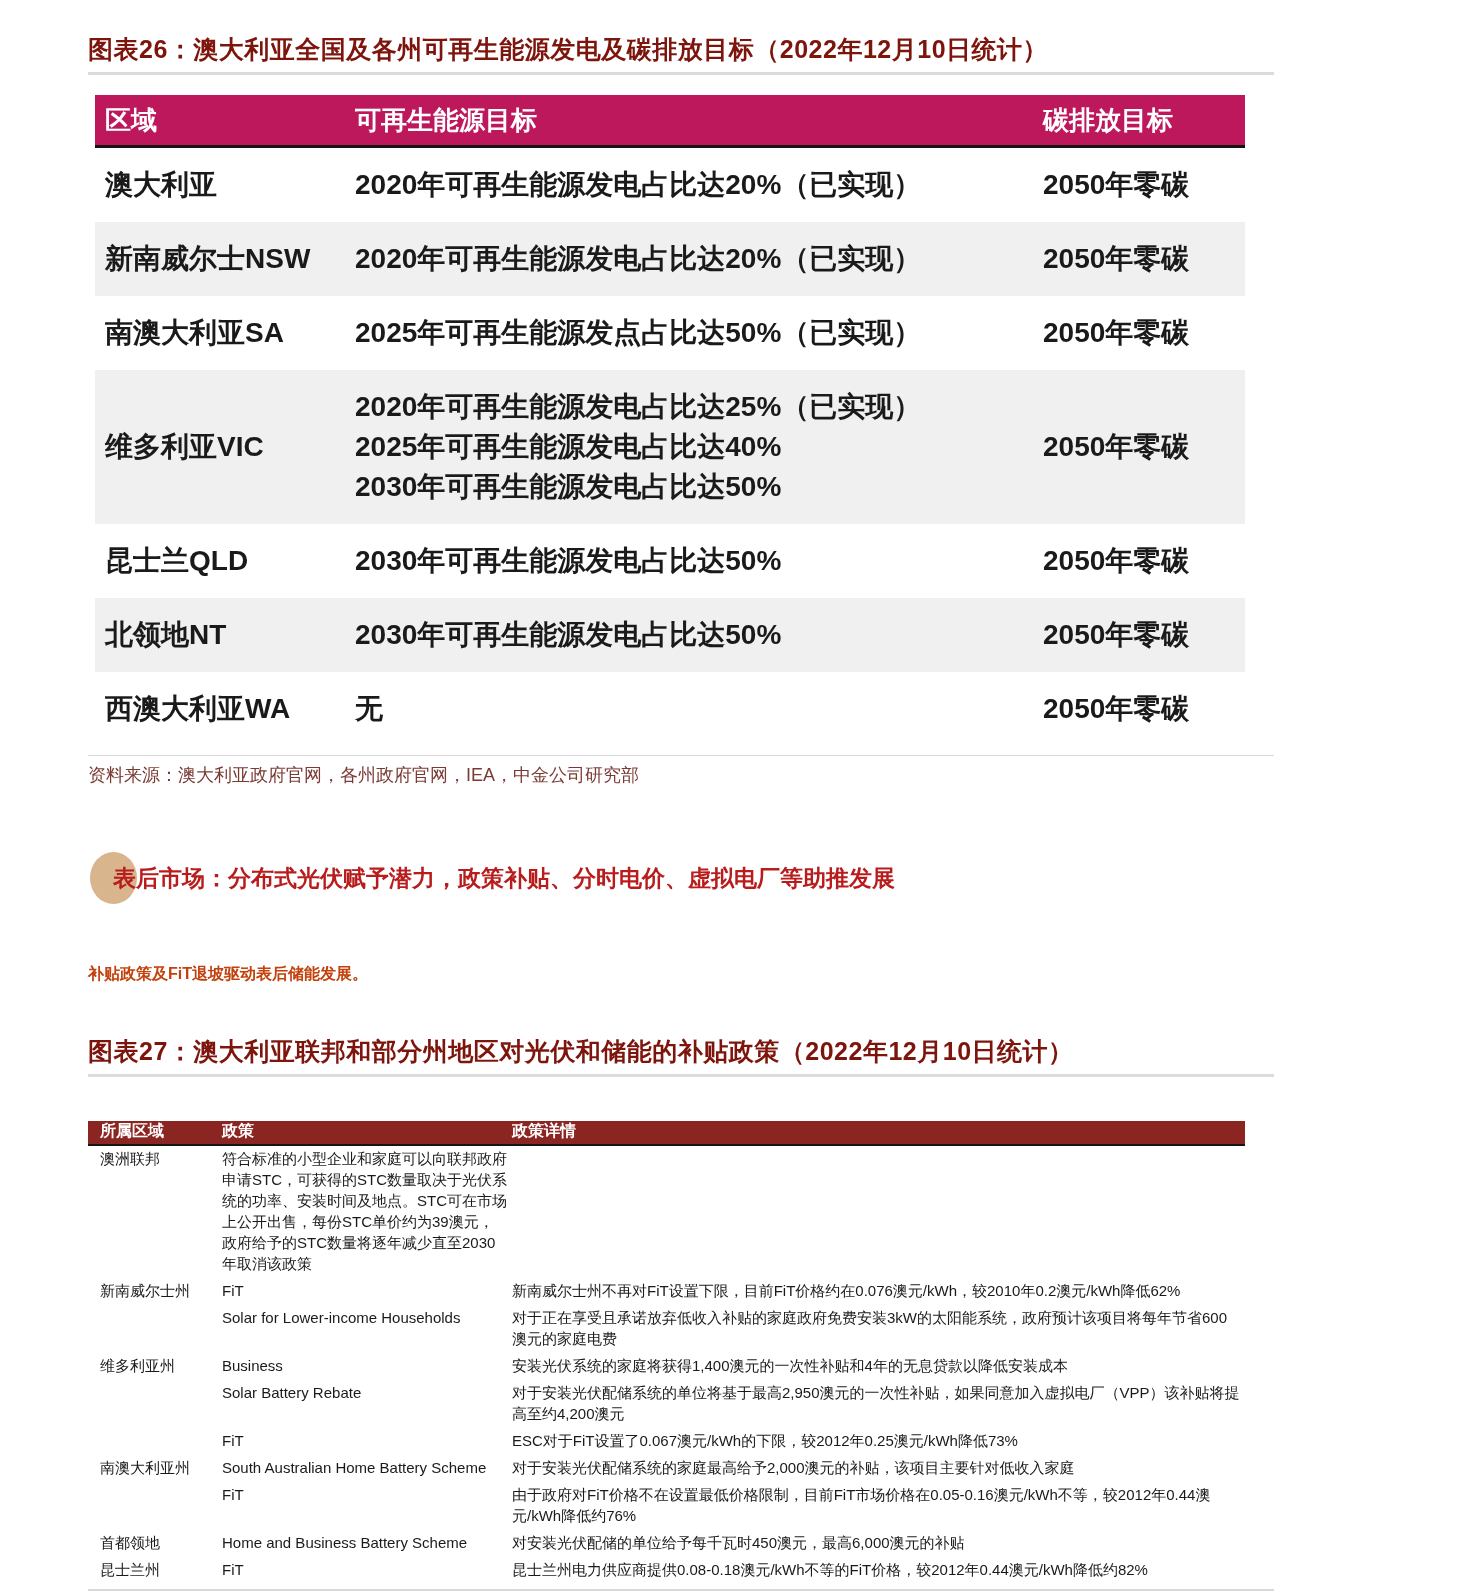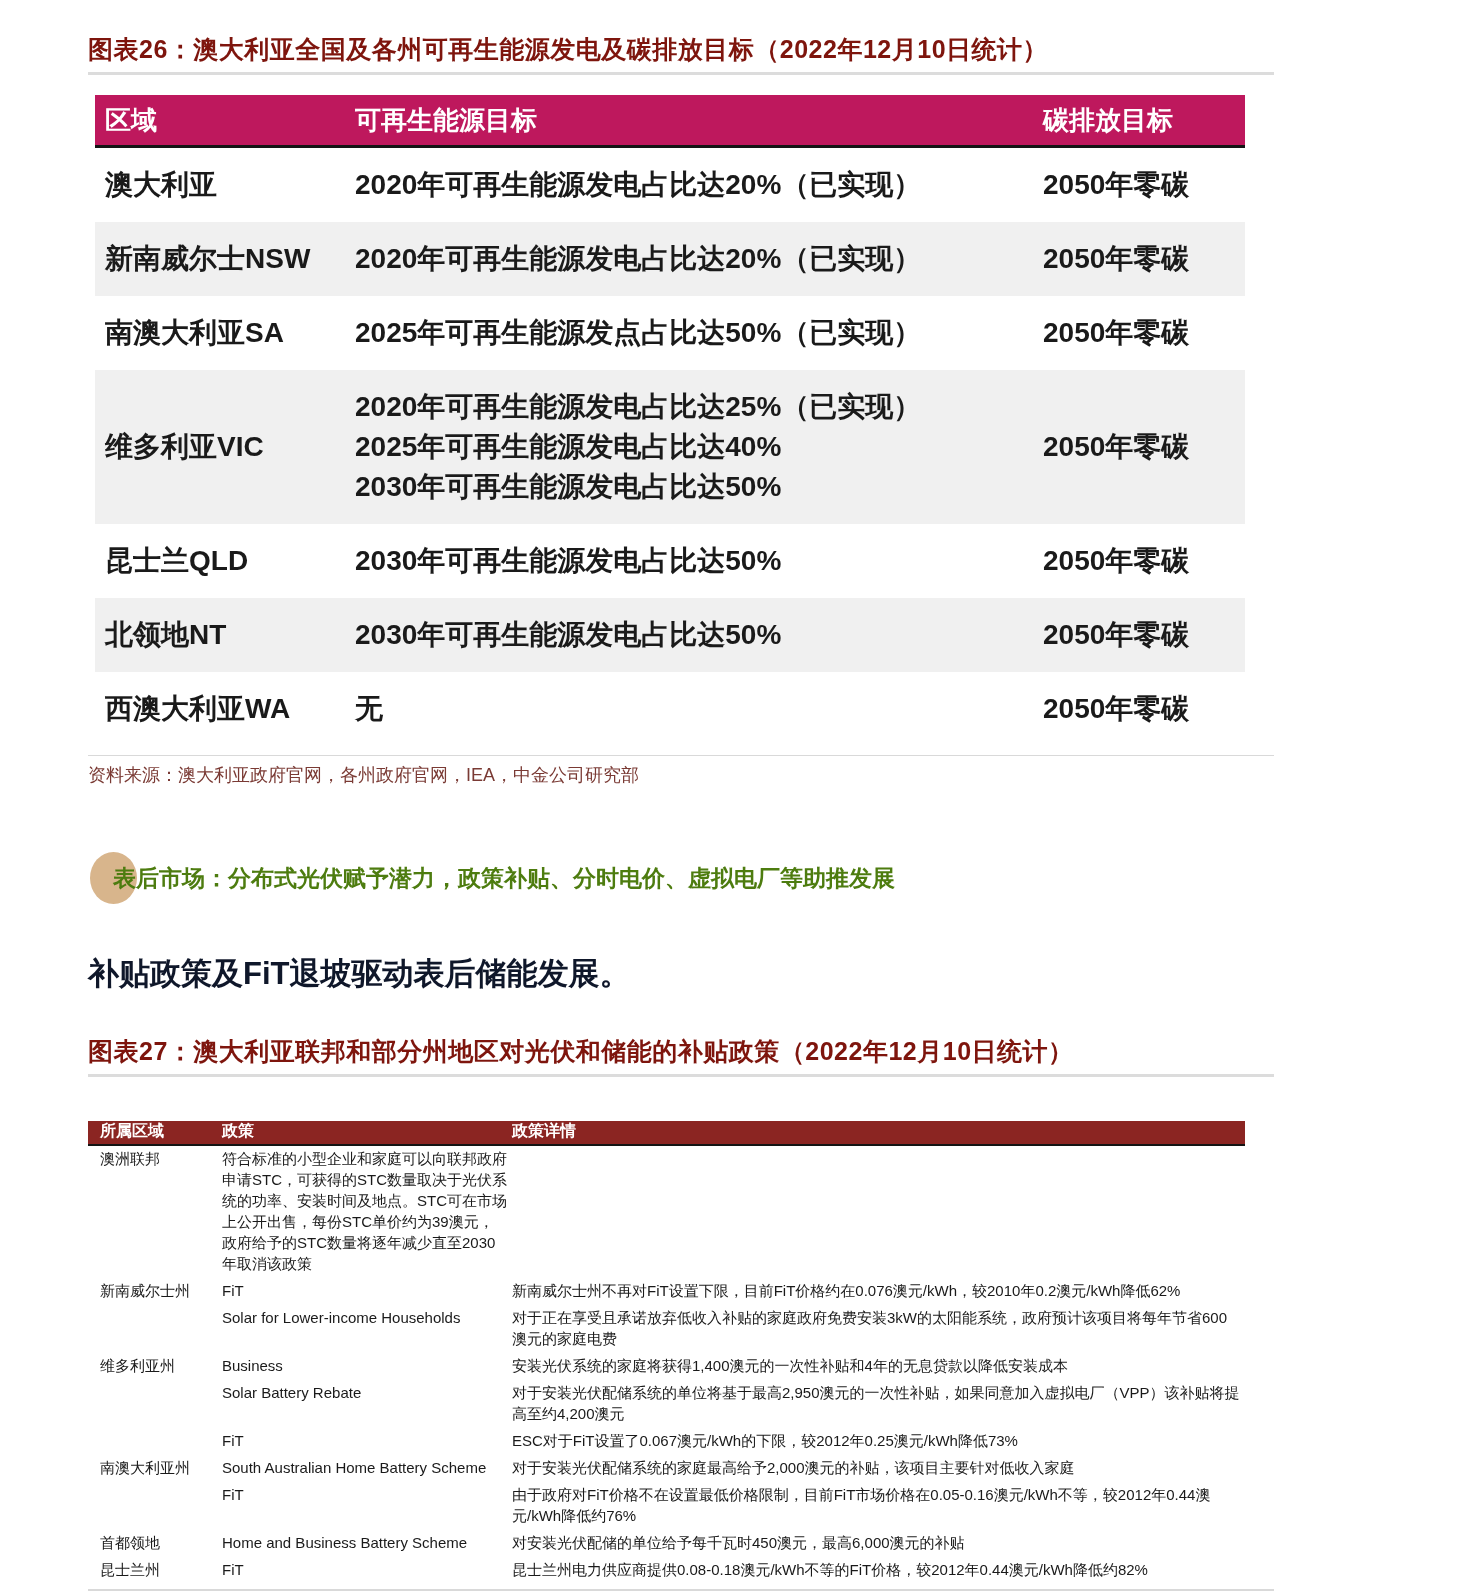--- a/index.html
+++ b/index.html
@@ -33,23 +33,23 @@
 
   .src-rule { height:1px; background:#D9D9D9; margin-top:9px; width:1186px; }
   .source-text { color:#7A3A34; font-size:18px; line-height:22px; margin-top:8px; }
 
   
   .section { position:relative; margin-top:66px; height:52px; display:flex; align-items:center; }
   .bullet {
     position:absolute; left:2px; top:0; width:47px; height:52px;
     background:#D8B58C; border-radius:50%;
   }
-  .section-text { position:relative; margin-left:25px; color:#4d7c0f; font-weight:bold; font-size:23px; }
-
-  .para { margin-top:56px; color:#0f172a; font-weight:bold; font-size:31px; line-height:28px; }
+  .section-text { position:relative; margin-left:25px; color:#b91c1c; font-weight:bold; font-size:23px; }
+
+  .para { margin-top:56px; color:#c2410c; font-weight:bold; font-size:16px; line-height:28px; }
 
   .fig2-gap { margin-top:48px; }
 
   
   .t2 { margin-top:44px; width:1157px; font-size:15px; }
   .t2-header {
     display:grid; grid-template-columns:134px 290px 733px;
     background:#8B2522; color:#ffffff; height:25px; align-items:end;
     padding-bottom:3px; font-size:16px; font-weight:bold;
     border-bottom:2px solid #141414;

